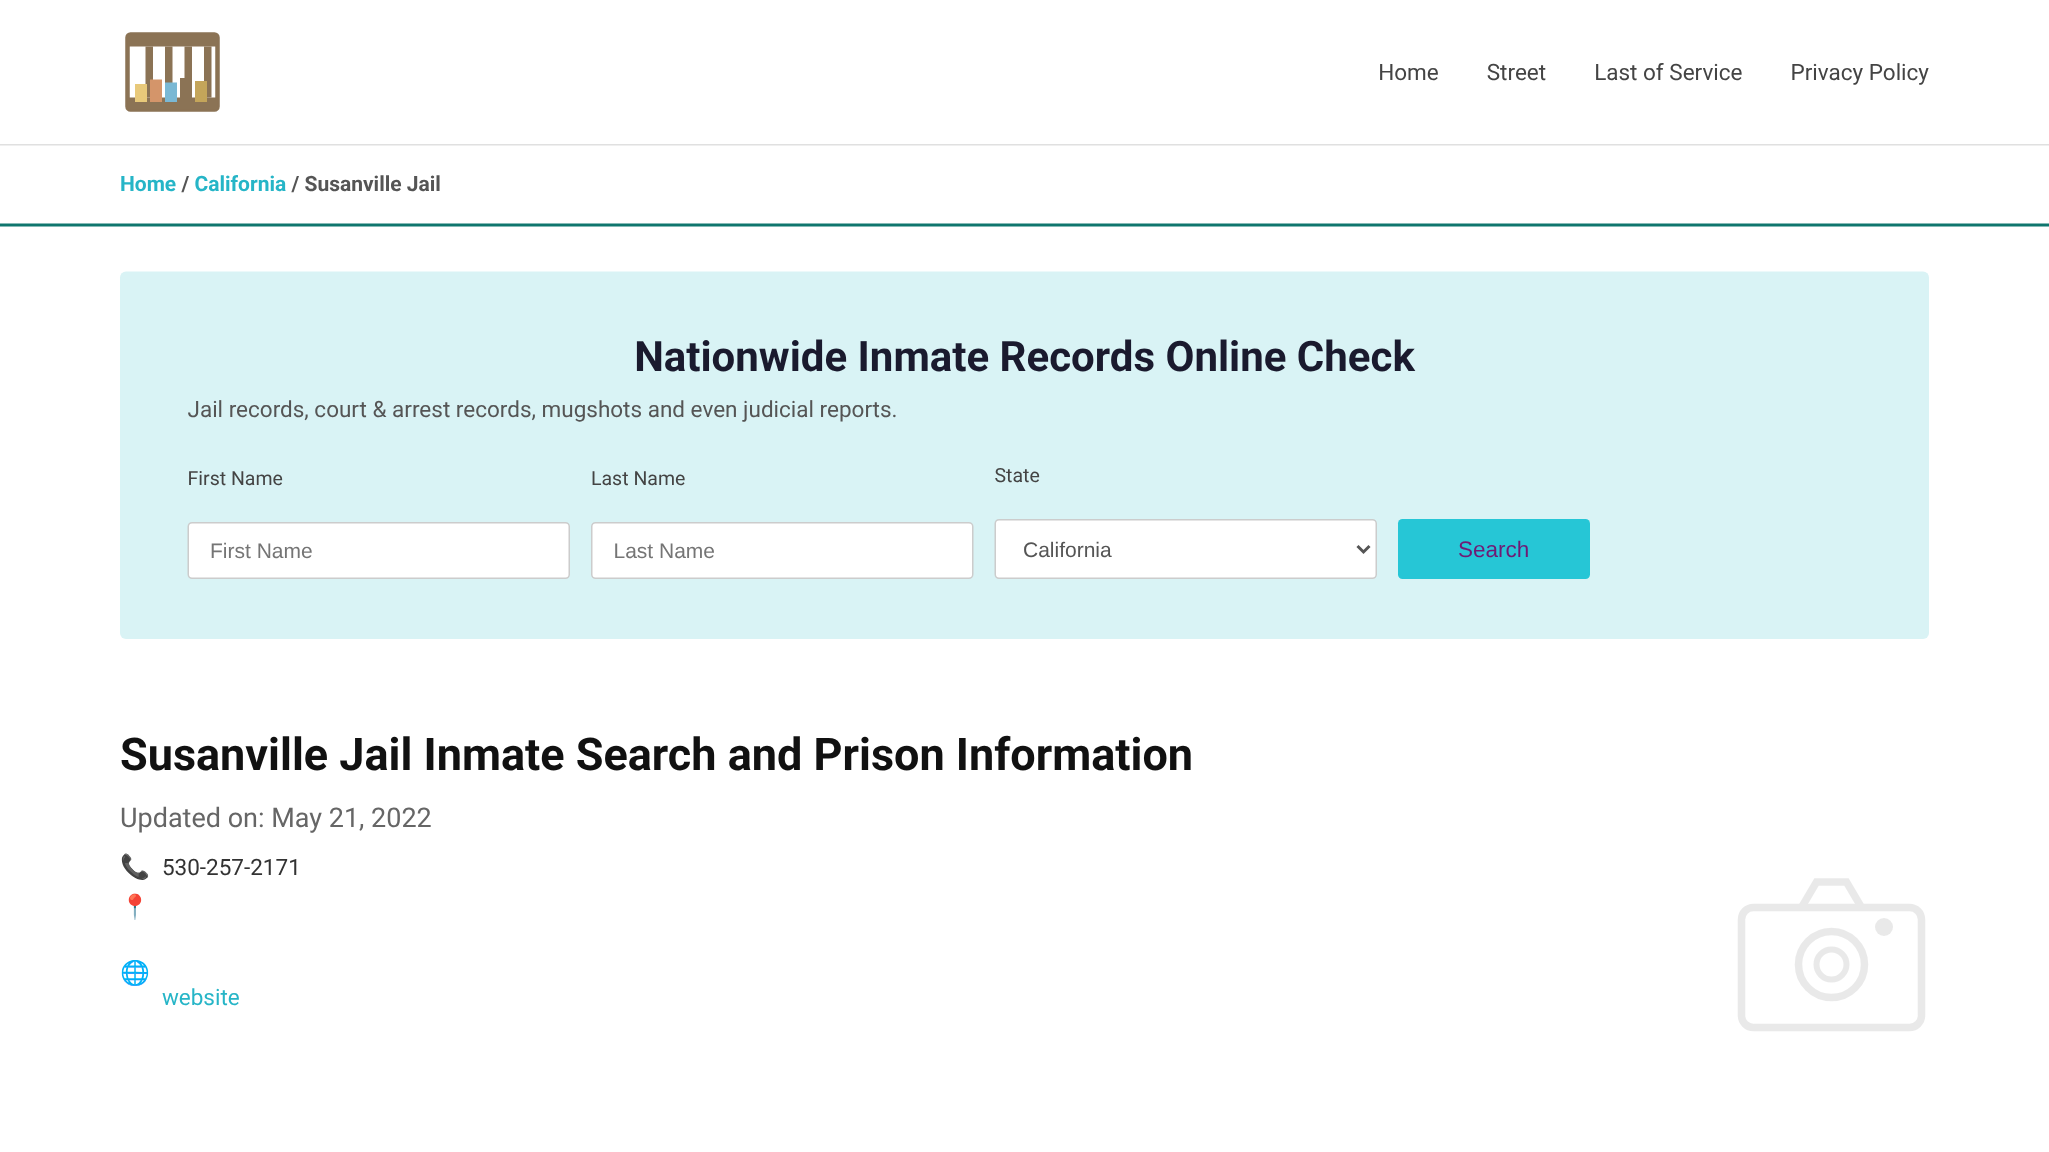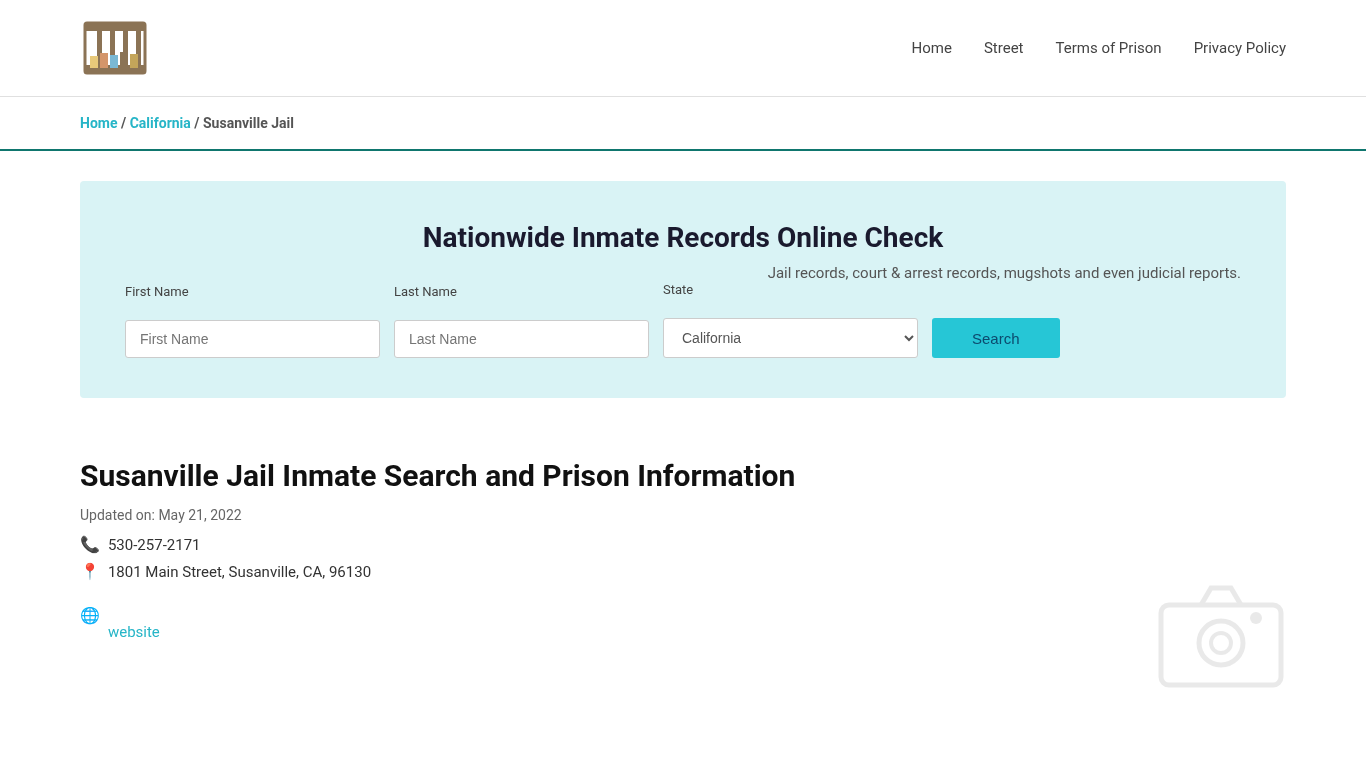--- a/index.html
+++ b/index.html
@@ -47,23 +47,24 @@
       border-radius: 4px;
     }
     .search-banner h1 {
       text-align: center;
       font-size: 28px;
       font-weight: 700;
       color: #1a1a2e;
       margin-bottom: 10px;
     }
     .search-banner p {
-      text-align: right;
+      text-align: left;
       font-size: 15px;
       color: #555;
+      margin-bottom: 28px;
     }
     .search-form {
       display: flex;
       gap: 14px;
       align-items: flex-end;
     }
     .form-group {
       display: flex;
       flex-direction: column;
       gap: 21px;
@@ -80,42 +81,42 @@
       font-size: 14px;
       color: #555;
       background: #fff;
       outline: none;
     }
     .form-group input { width: 255px; }
     .form-group.last-name input { width: 255px; }
     .form-group.state-group select { width: 255px; }
     .search-btn {
       background: #26c6d6;
-      color: #0c4a6e;
+      color: #701a75;
       border: none;
       padding: 11px 40px;
       font-size: 15px;
       border-radius: 3px;
       cursor: pointer;
       height: 40px;
       white-space: nowrap;
     }
 
     
     .main-content {
       padding: 30px 80px 40px;
     }
     .page-title {
       font-size: 30px;
       font-weight: 700;
       color: #111;
       margin-bottom: 14px;
     }
     .updated {
-      font-size: 14px;
+      font-size: 18px;
       color: #666;
       margin-bottom: 12px;
     }
     .info-line {
       display: flex;
       align-items: center;
       gap: 8px;
       font-size: 15px;
       color: #333;
       margin-bottom: 8px;
@@ -169,21 +170,21 @@
         <rect x="10" y="38" width="8" height="12" fill="#e8c97a"></rect>
         <rect x="20" y="35" width="8" height="15" fill="#d4956a"></rect>
         <rect x="30" y="37" width="8" height="13" fill="#7ab8d4"></rect>
         <rect x="40" y="34" width="8" height="16" fill="#8B7355"></rect>
         <rect x="50" y="36" width="8" height="14" fill="#c4a55a"></rect>
       </svg>
     </div>
     <nav class="nav">
       <a href="#">Home</a>
       <a href="#">Street</a>
-      <a href="#">Terms of Prison</a>
+      <a href="#">Last of Service</a>
       <a href="#">Privacy Policy</a>
     </nav>
   </header>
 
   <div class="breadcrumb">
     <a href="#">Home</a>
     <span> / </span>
     <a href="#">California</a>
     <span> / </span>
     <span>Susanville Jail</span>
@@ -219,21 +220,20 @@
 
   <div class="main-content">
     <h2 class="page-title">Susanville Jail Inmate Search and Prison Information</h2>
     <p class="updated">Updated on: May 21, 2022</p>
     <div class="info-line">
       <span class="icon">📞</span>
       <span>530-257-2171</span>
     </div>
     <div class="info-line">
       <span class="icon">📍</span>
-      <span>1801 Main Street, Susanville, CA, 96130</span>
     </div>
     <div class="info-line">
       <span class="icon">🌐</span>
       <a href="#">website</a>
     </div>
   </div>
 
   <div class="camera-placeholder">
     <svg class="camera-svg" width="130" height="110" viewBox="0 0 130 110" xmlns="http://www.w3.org/2000/svg">
       <rect x="5" y="25" width="120" height="80" rx="8" fill="none" stroke="#aaa" stroke-width="5"></rect>

